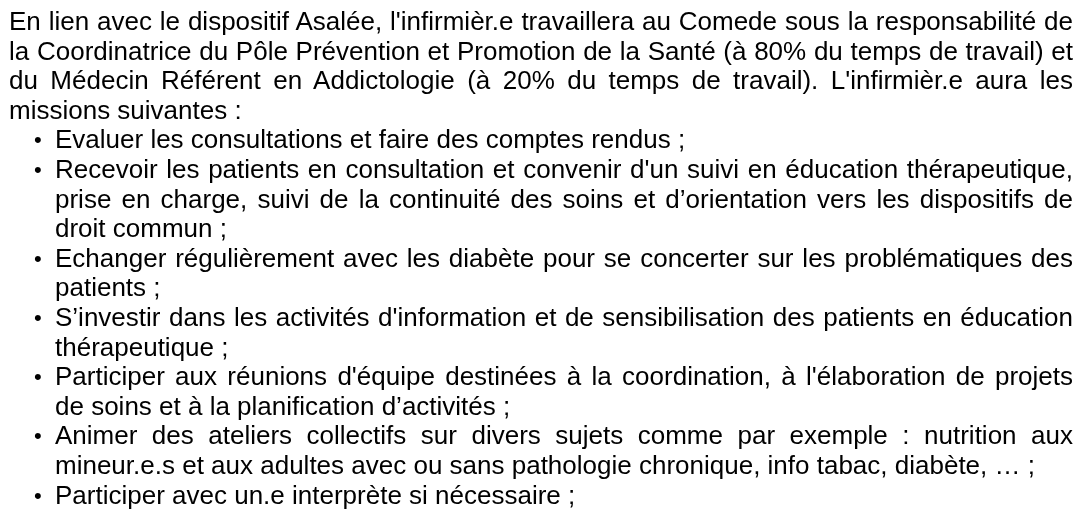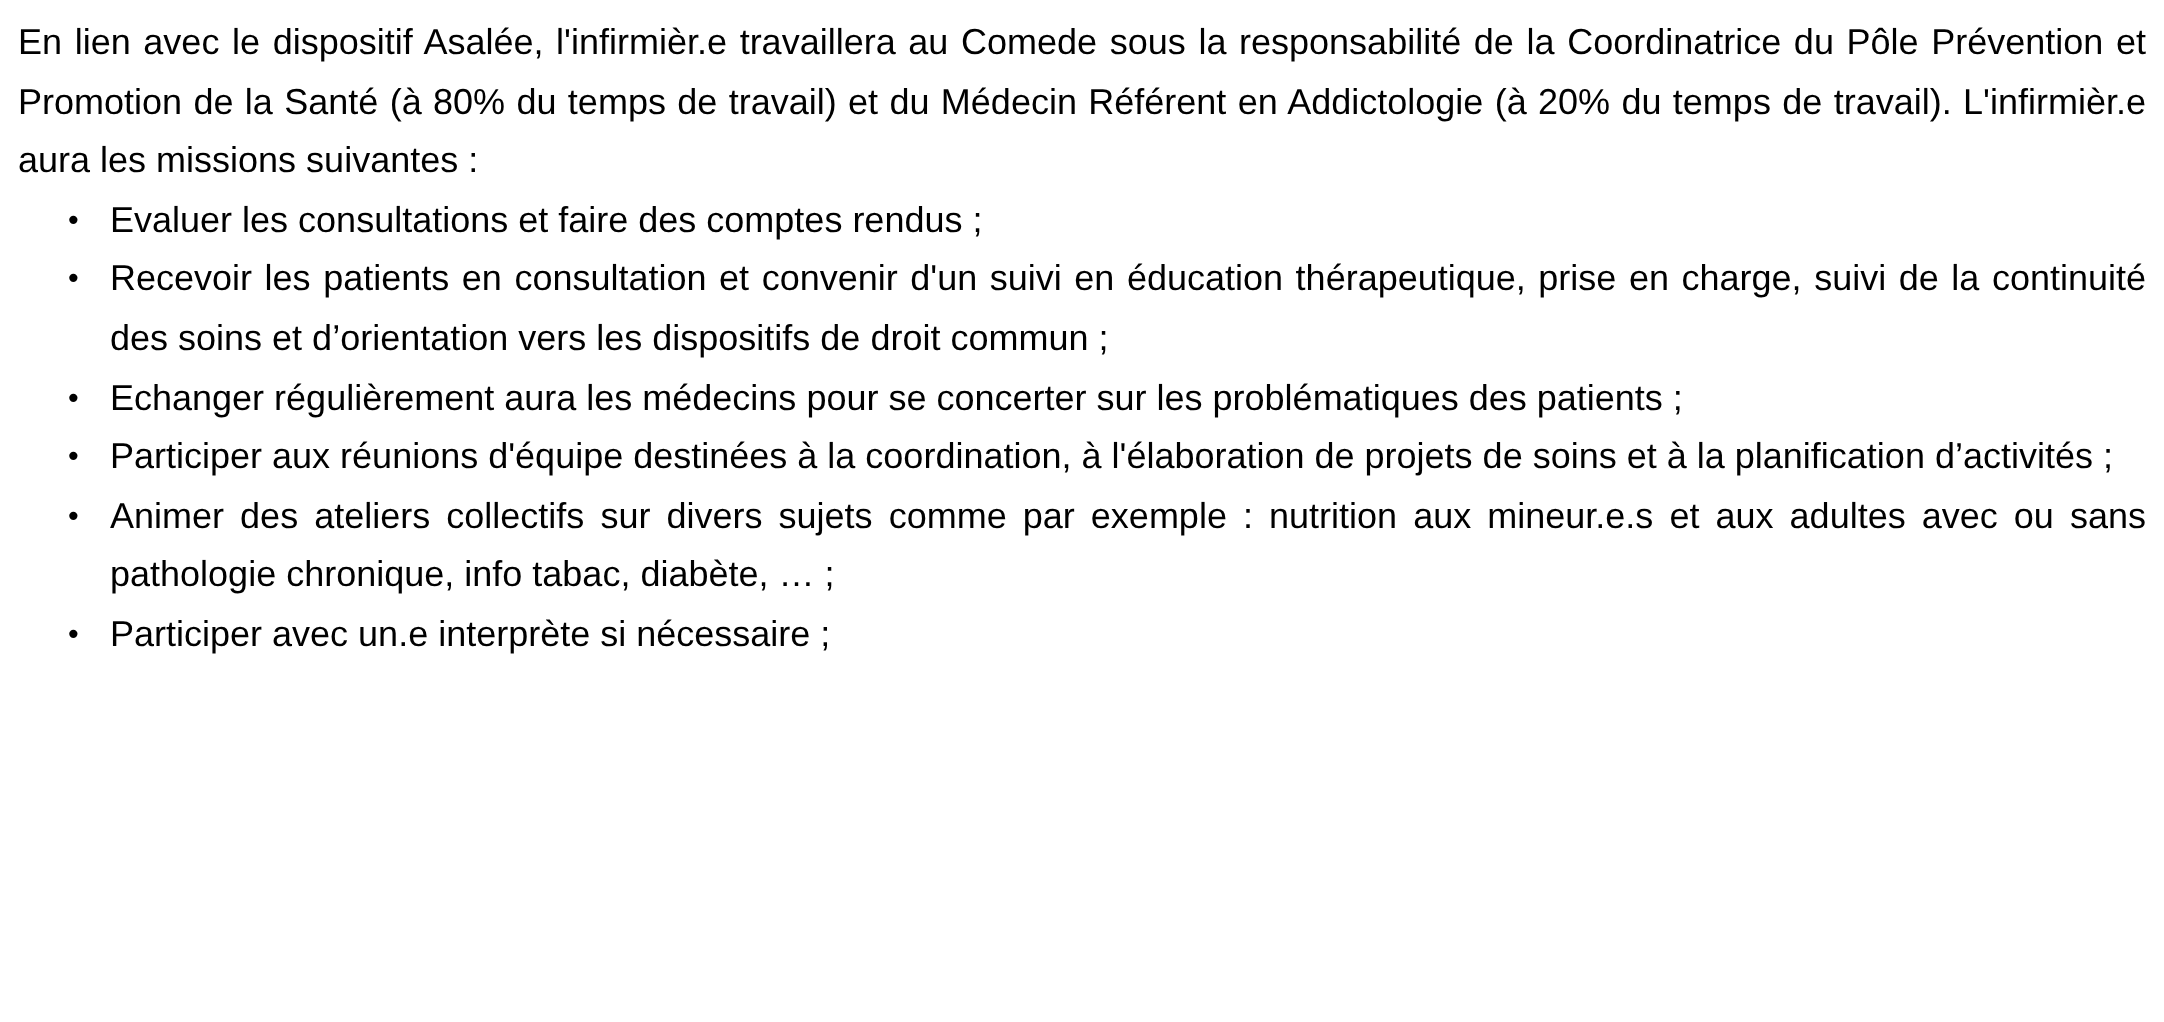--- a/index.html
+++ b/index.html
@@ -8,21 +8,21 @@
     background: #ffffff;
   }
   .page {
     width: 1082px;
     height: 511px;
     box-sizing: border-box;
     padding: 7px 9px 0 9px;
     background: #ffffff;
     color: #000000;
     font-family: "Liberation Sans", sans-serif;
-    font-size: 18px;
+    font-size: 26px;
     line-height: 29.6px;
     overflow: hidden;
   }
   .intro {
     margin: 0;
     text-align: justify;
   }
   ul.missions {
     margin: 0;
     padding: 0 0 0 46px;
@@ -41,18 +41,19 @@
   }
 </style>
 </head>
 <body>
 
 <div class="page">
   <p class="intro">En lien avec le dispositif Asalée, l'infirmièr.e travaillera au Comede sous la responsabilité de la Coordinatrice du Pôle Prévention et Promotion de la Santé (à 80% du temps de travail) et du Médecin Référent en Addictologie (à 20% du temps de travail). L'infirmièr.e aura les missions suivantes :</p>
   <ul class="missions">
     <li>Evaluer les consultations et faire des comptes rendus ;</li>
     <li>Recevoir les patients en consultation et convenir d'un suivi en éducation thérapeutique, prise en charge, suivi de la continuité des soins et d’orientation vers les dispositifs de droit commun ;</li>
-    <li>Echanger régulièrement aura les médecins pour se concerter sur les problématiques des patients ;</li>
+    <li>Echanger régulièrement avec les diabète pour se concerter sur les problématiques des patients ;</li>
+    <li>S’investir dans les activités d'information et de sensibilisation des patients en éducation thérapeutique ;</li>
     <li>Participer aux réunions d'équipe destinées à la coordination, à l'élaboration de projets de soins et à la planification d’activités ;</li>
     <li>Animer des ateliers collectifs sur divers sujets comme par exemple : nutrition aux mineur.e.s et aux adultes avec ou sans pathologie chronique, info tabac, diabète, … ;</li>
     <li>Participer avec un.e interprète si nécessaire ;</li>
   </ul>
 </div>
 
 </body></html>

